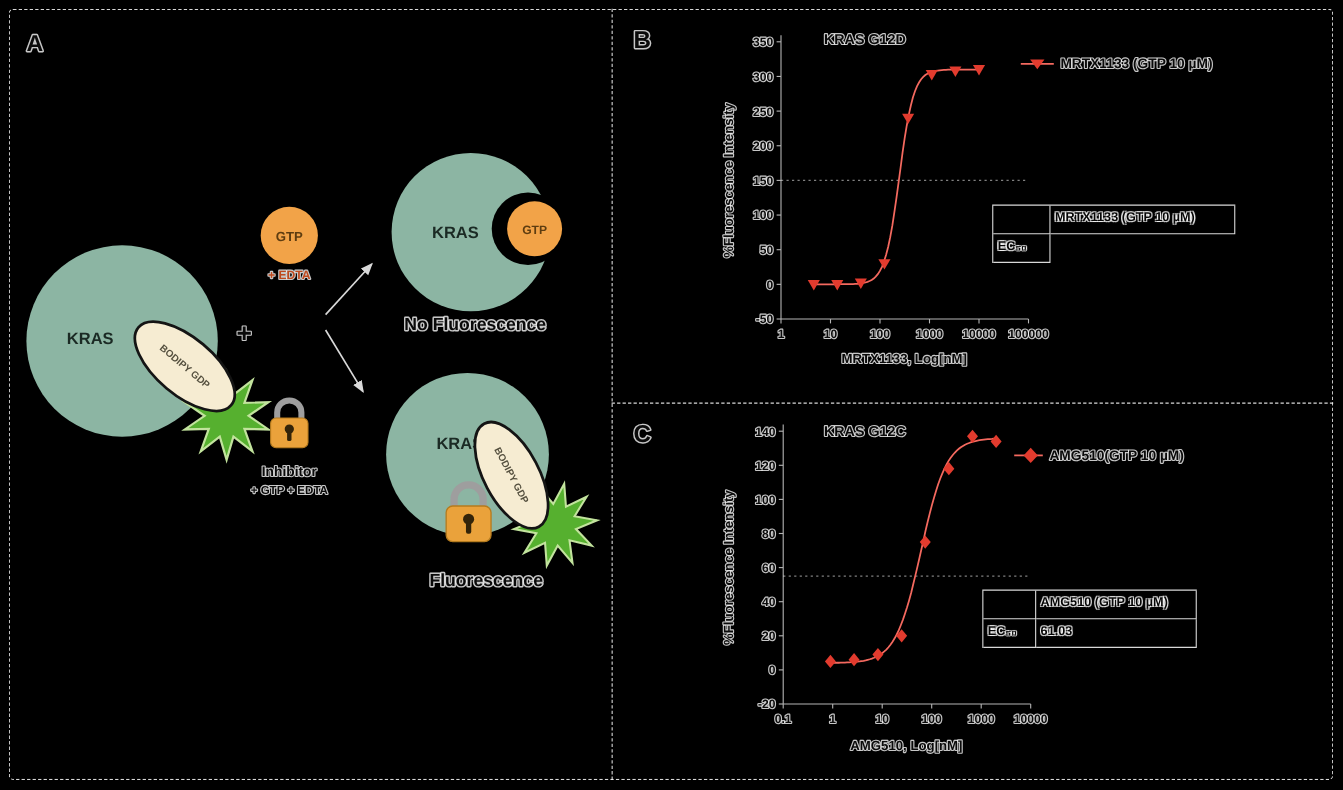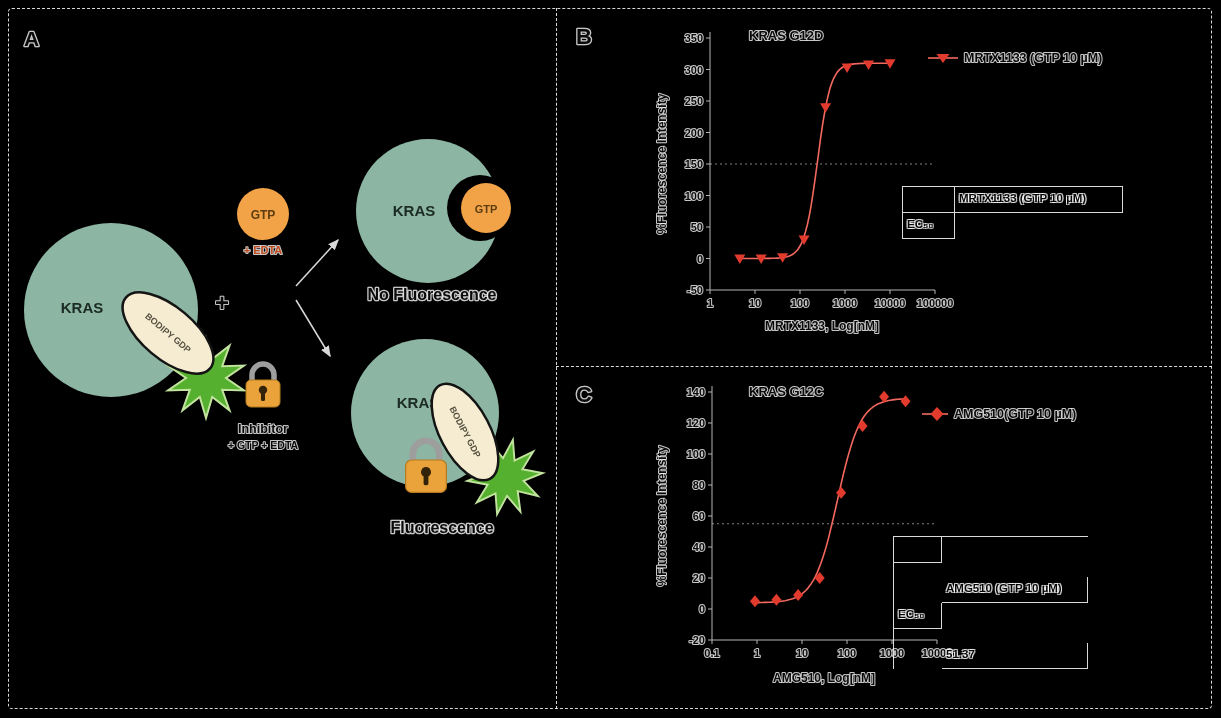--- a/index.html
+++ b/index.html
@@ -10,21 +10,21 @@
   svg{position:absolute;overflow:visible;}
   svg text{font-family:"Liberation Sans",sans-serif;}
   
   .gs{stroke:rgba(255,255,255,.78);stroke-width:2px;paint-order:stroke;stroke-linejoin:round;}
   .gs-lg{stroke-width:2.6px;}
   .ghost-html{color:#060606;text-shadow:-1px -1px 0 rgba(255,255,255,.72),1px -1px 0 rgba(255,255,255,.72),-1px 1px 0 rgba(255,255,255,.72),1px 1px 0 rgba(255,255,255,.72),0 0 2px rgba(255,255,255,.5);}
   .ec-table{position:absolute;border-left:1px solid rgba(255,255,255,.85);border-top:1px solid rgba(255,255,255,.85);font-weight:bold;font-size:11.5px;}
   .ec-table .row{display:flex;}
   .ec-table .cell{border-right:1px solid rgba(255,255,255,.85);border-bottom:1px solid rgba(255,255,255,.85);box-sizing:border-box;height:26px;padding:5px 4px 0 4px;white-space:nowrap;overflow:hidden;}
   .tb-b .c1{width:52px;} .tb-b .c2{width:168px;}
-  .tb-c .c1{width:48px;} .tb-c .c2{width:146px;margin-top:40px;}
+  .tb-c .c1{width:48px;} .tb-c .c2{width:146px;}
 </style>
 </head>
 <body>
 
 <div id="canvas">
 
   <div class="frame"></div>
   <div class="vsep"></div>
   <div class="hsep"></div>
 
@@ -218,17 +218,17 @@
     </div>
   </div>
 
   <div class="ec-table tb-c" style="left:893px;top:536px;">
     <div class="row">
       <div class="cell c1 ghost-html"></div>
       <div class="cell c2 ghost-html">AMG510 (GTP 10 µM)</div>
     </div>
     <div class="row">
       <div class="cell c1 ghost-html">EC₅₀</div>
-      <div class="cell c2 ghost-html">51.37</div>
+      <div class="cell c2 ghost-html">61.03</div>
     </div>
   </div>
 
 </div>
 
 </body></html>

